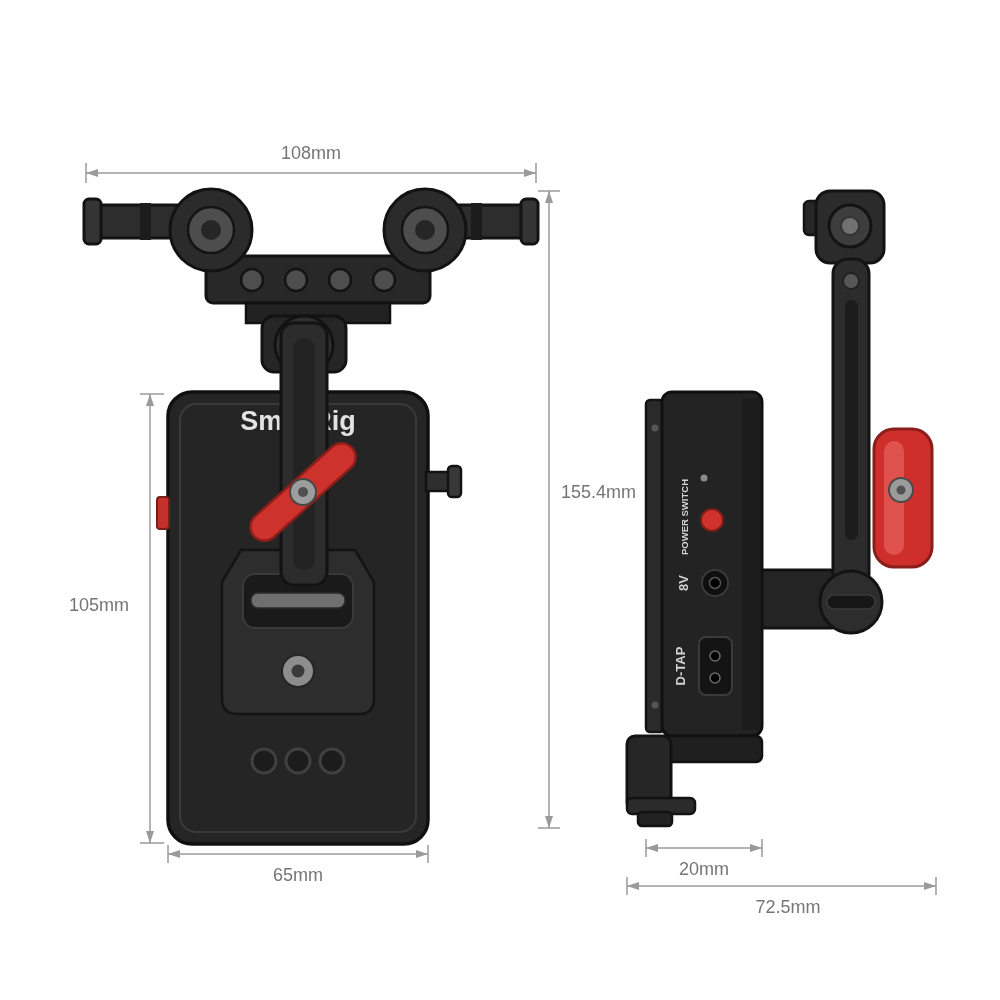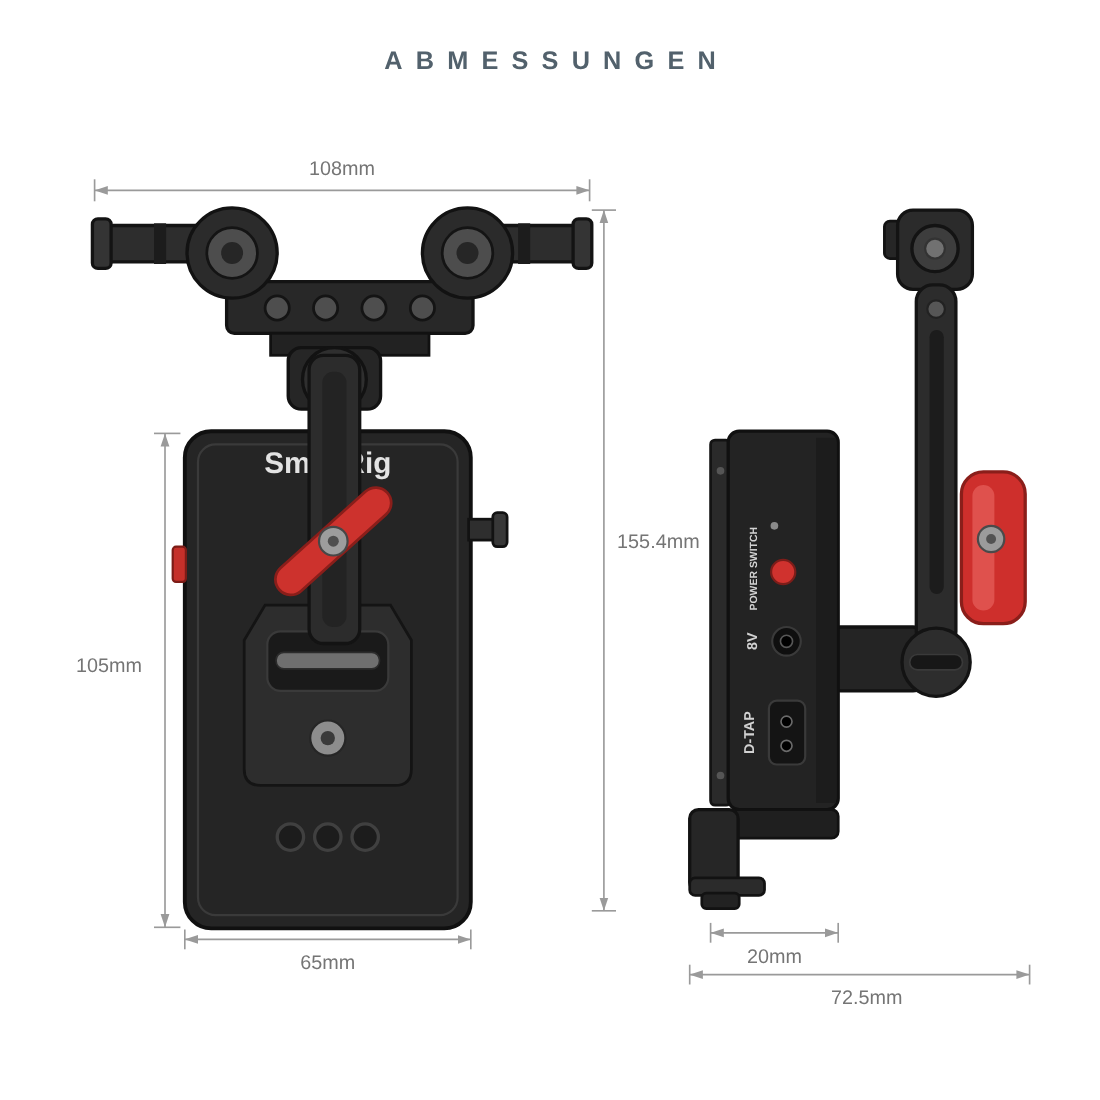--- a/index.html
+++ b/index.html
@@ -13,21 +13,20 @@
   svg{position:absolute;top:0;left:0;font-family:"Liberation Sans",sans-serif;}
   .dim-line{stroke:#9a9a9a;stroke-width:1.5;fill:none;}
   .dim-tick{stroke:#9a9a9a;stroke-width:1.5;}
   .dim-text{fill:#757575;font-size:18px;}
   .port-text{fill:#d2d2d2;font-weight:bold;}
 </style>
 </head>
 <body>
 
 <div class="canvas">
-  <div class="page-title">ABMESSUNGEN</div>
 
   <svg width="1000" height="1000" viewBox="0 0 1000 1000">
     <defs>
       <marker id="arrow" viewBox="0 0 12 10" refX="12" refY="5" markerWidth="8" markerHeight="7" orient="auto-start-reverse">
         <path d="M0,1 L12,5 L0,9 Z" fill="#9a9a9a"></path>
       </marker>
     </defs>
 
     <g>
 

